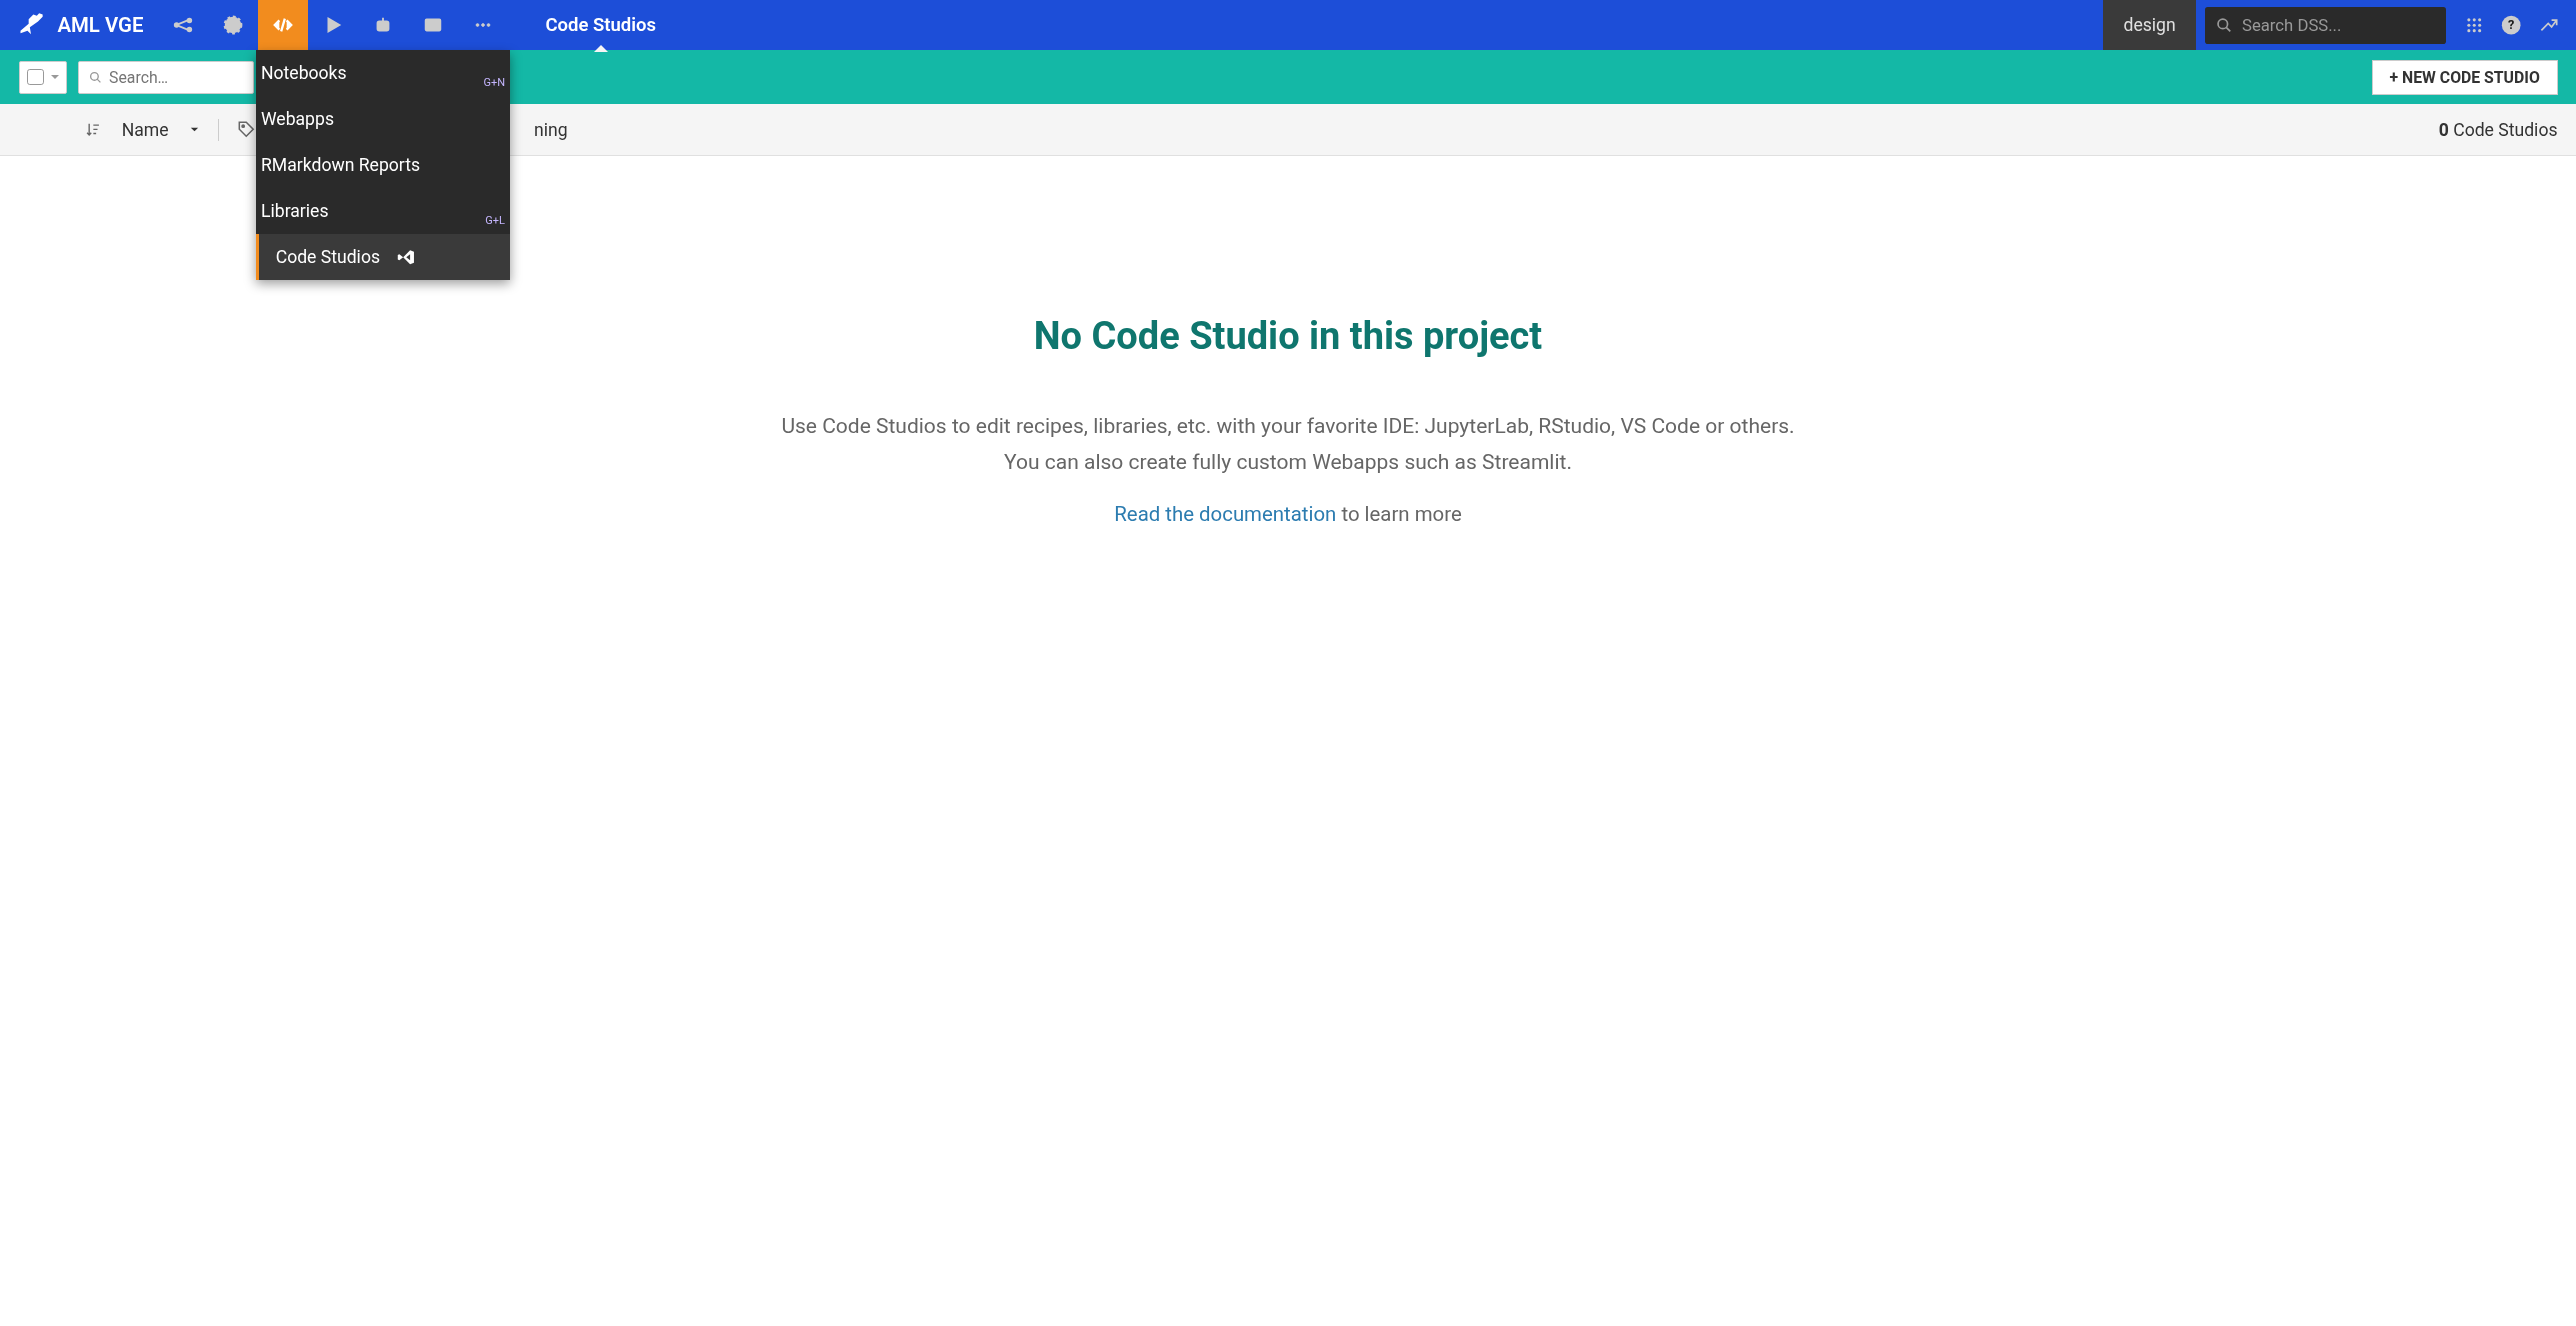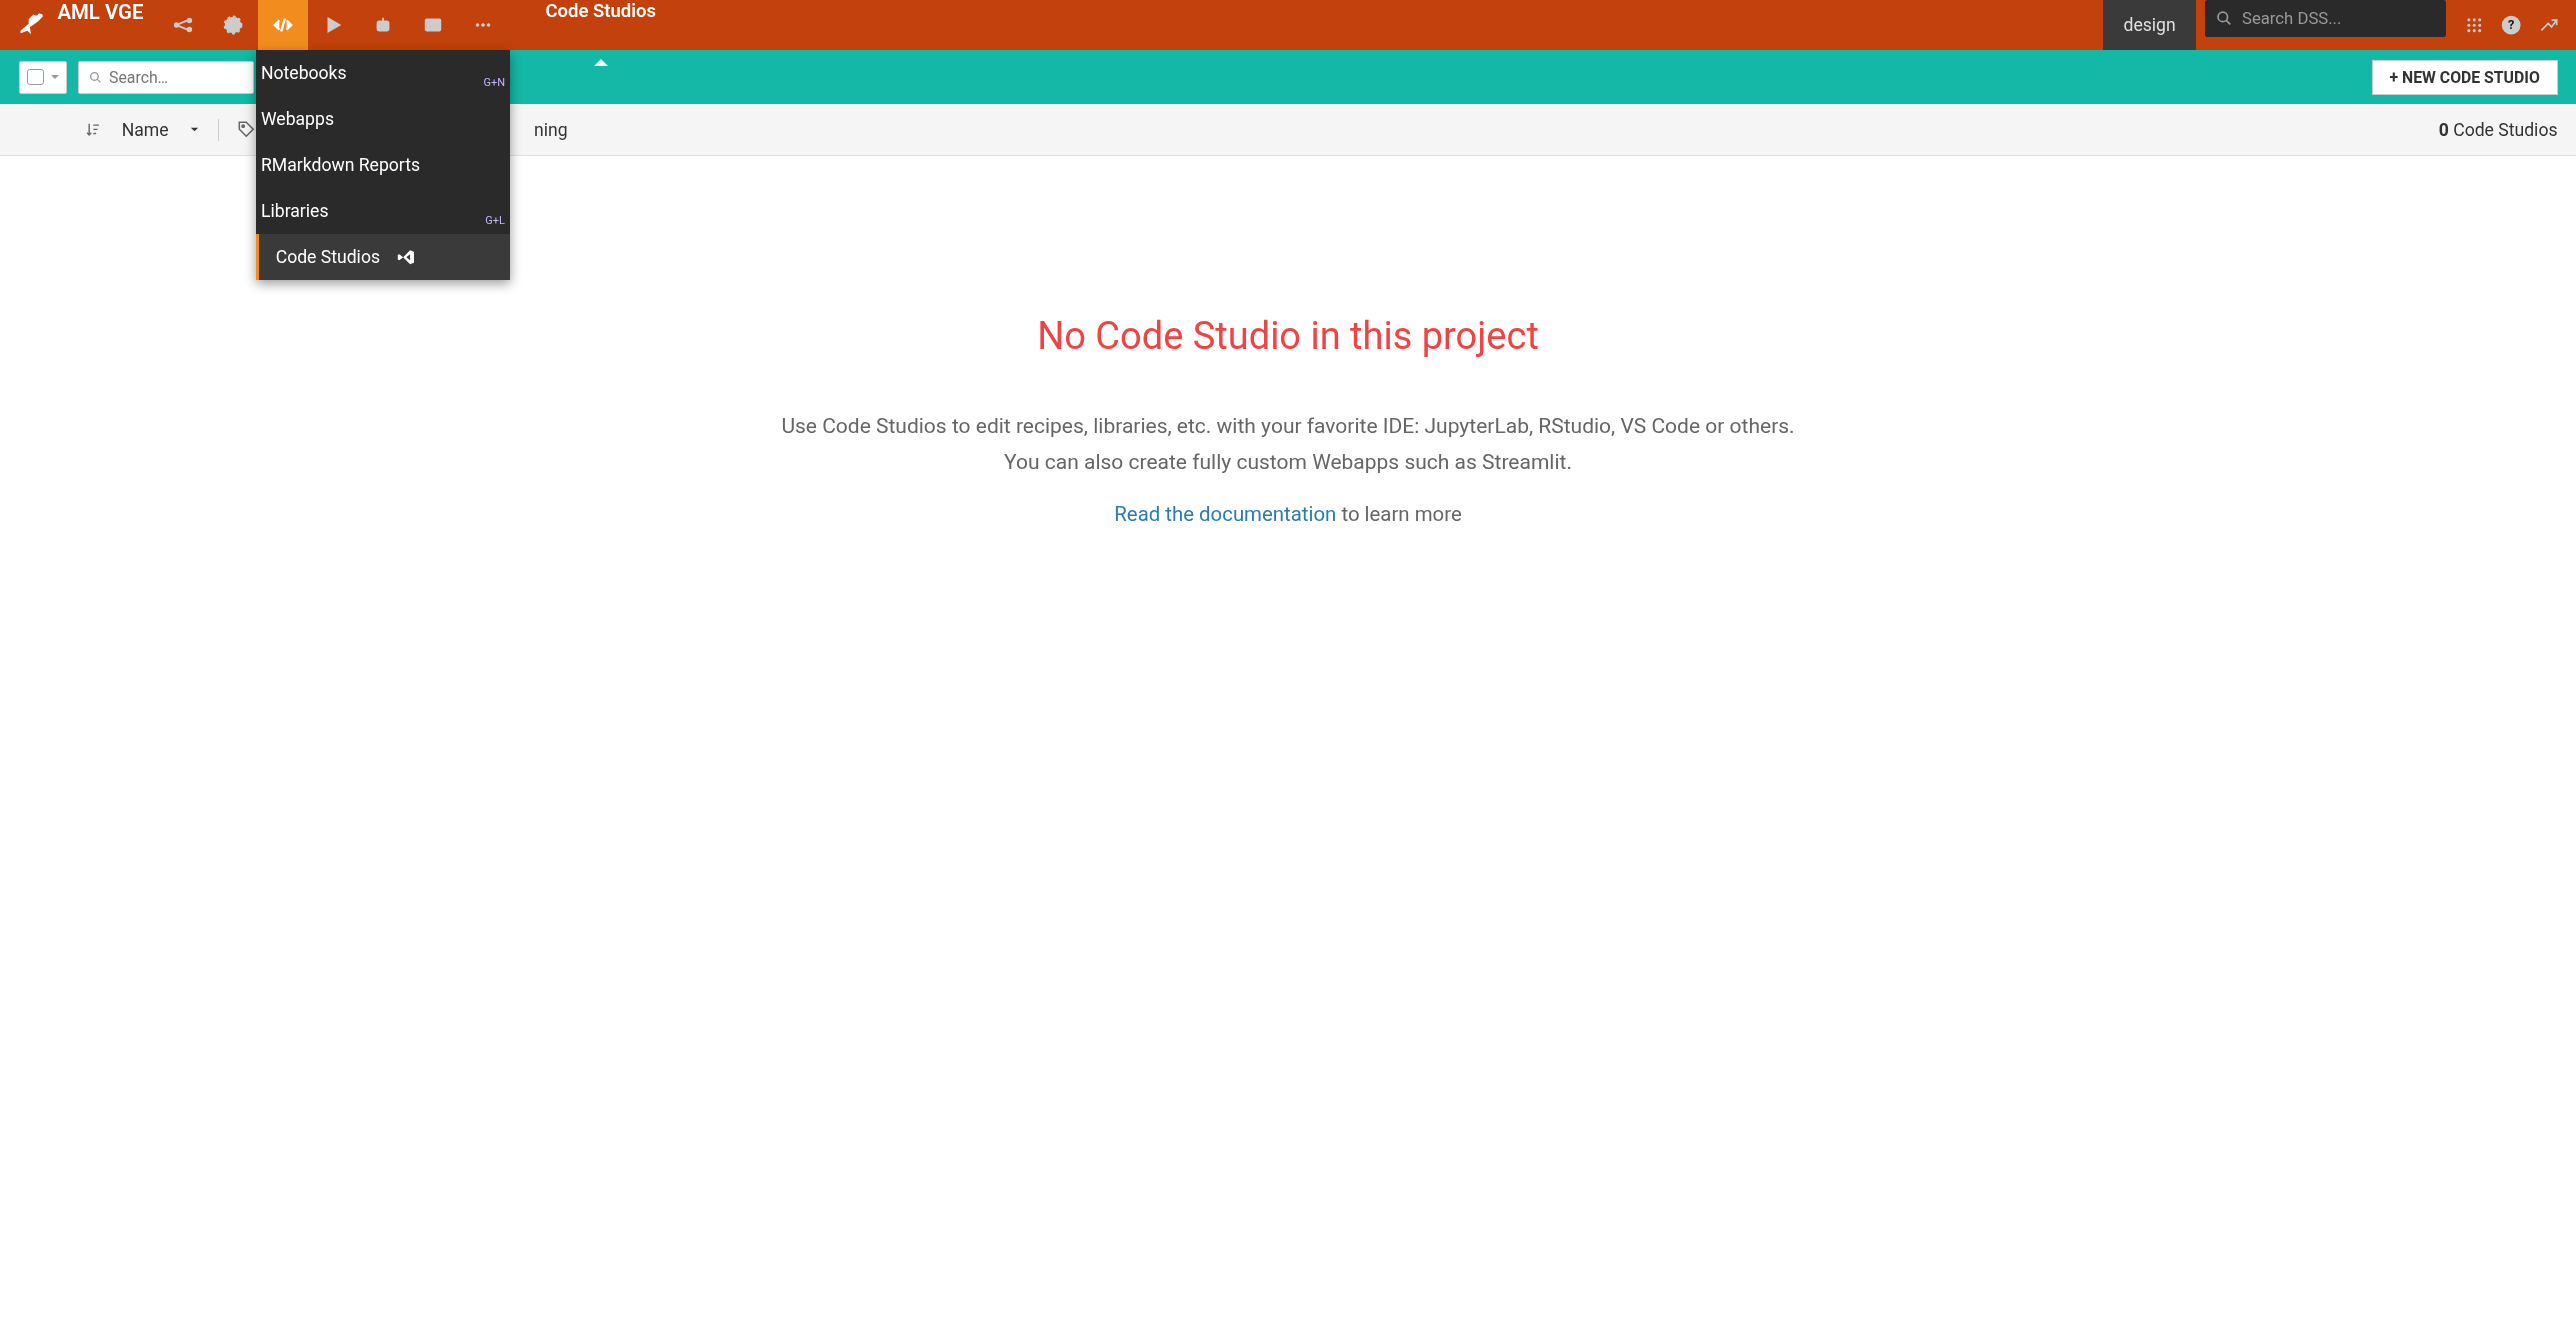--- a/index.html
+++ b/index.html
@@ -9,22 +9,23 @@
       font-family: -apple-system, BlinkMacSystemFont, "Segoe UI", Roboto, "Helvetica Neue", Arial, sans-serif;
     }
     body {
       background: #fff;
       overflow: hidden;
     }
 
     
     .top-nav {
       height: 50px;
-      background: #c2410c;
-      display: flex;
+      background: #1d4ed8;
+      display: flex;
+      align-items: center;
       color: #fff;
       position: relative;
       z-index: 100;
     }
     .nav-icon-btn {
       width: 50px;
       height: 50px;
       display: flex;
       align-items: center;
       justify-content: center;
@@ -273,22 +274,22 @@
       font-weight: 700;
     }
 
     
     .empty-state {
       text-align: center;
       padding-top: 158px;
     }
     .empty-title {
       font-size: 38px;
-      color: #ef4444;
-      font-weight: 400;
+      color: #0f766e;
+      font-weight: 700;
       margin-bottom: 51px;
     }
     .empty-desc {
       font-size: 21px;
       color: #666;
       line-height: 1.7;
       max-width: 1019px;
       margin: 0 auto 22px;
     }
     .doc-line {

